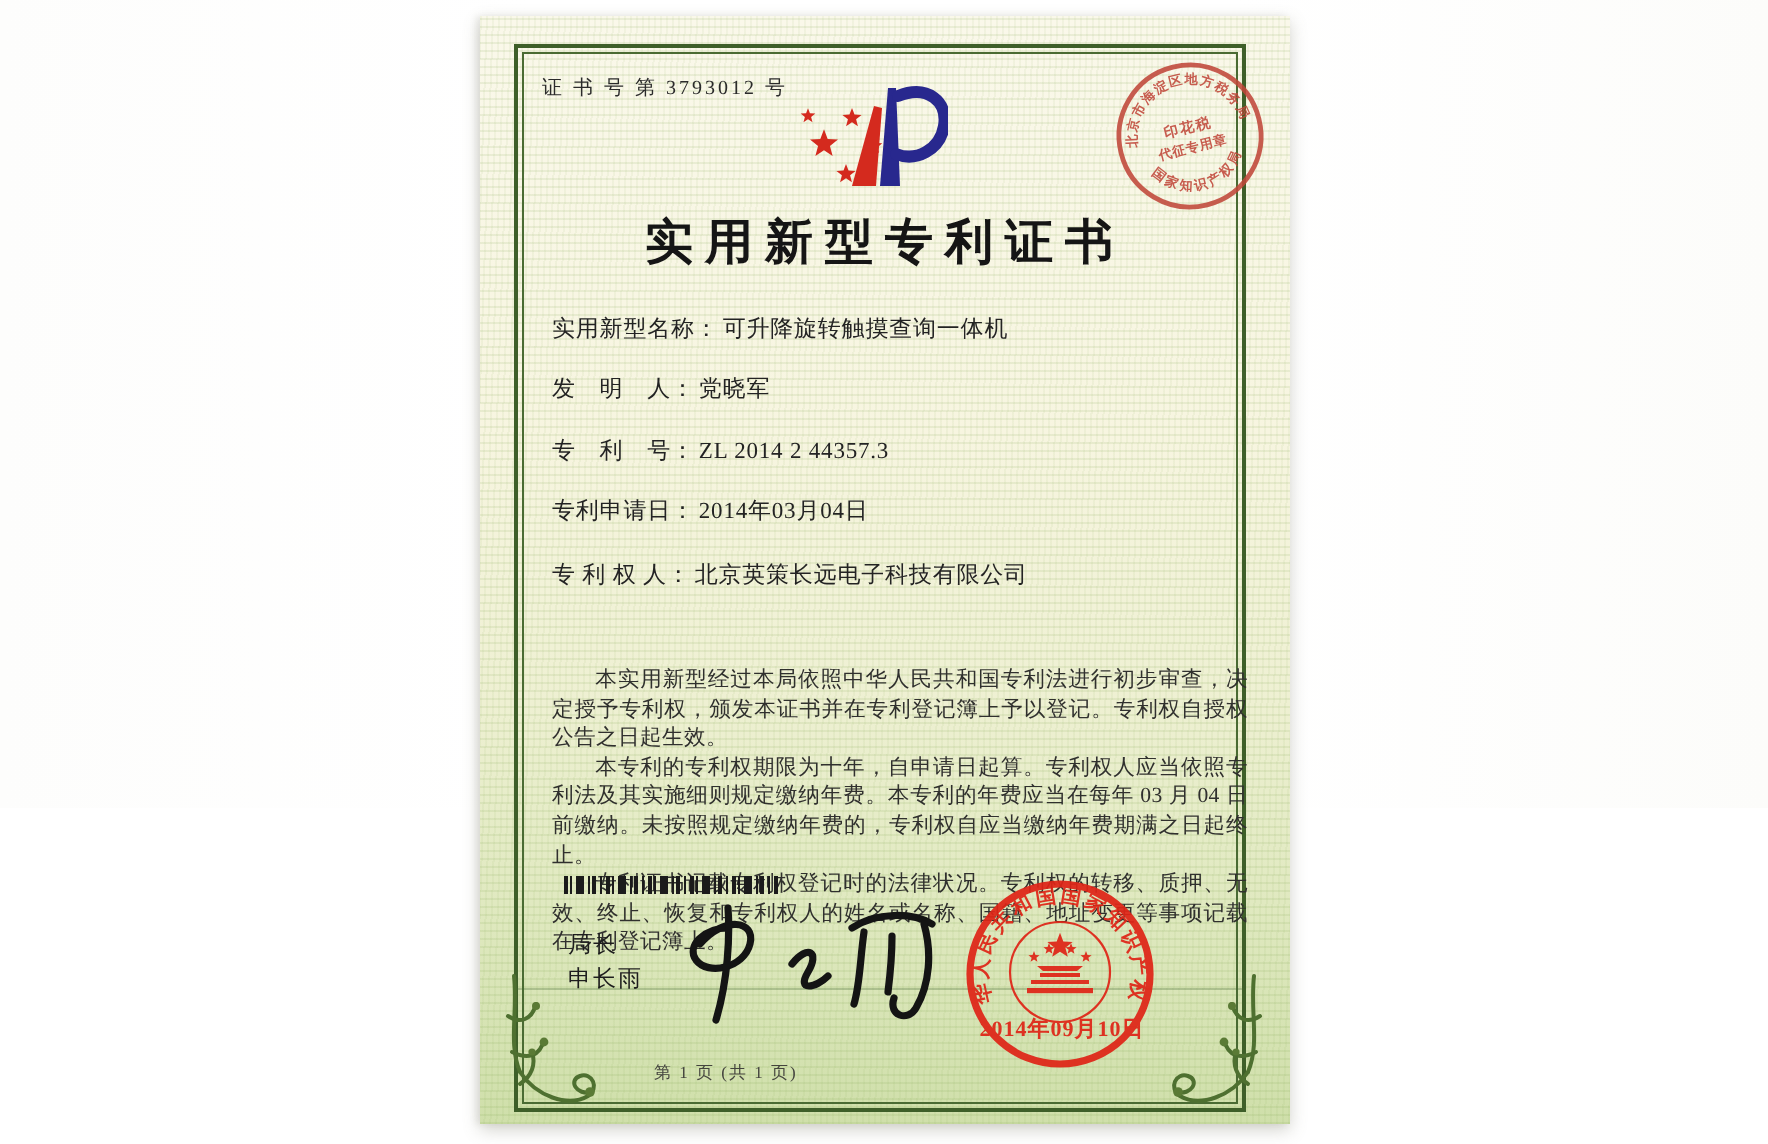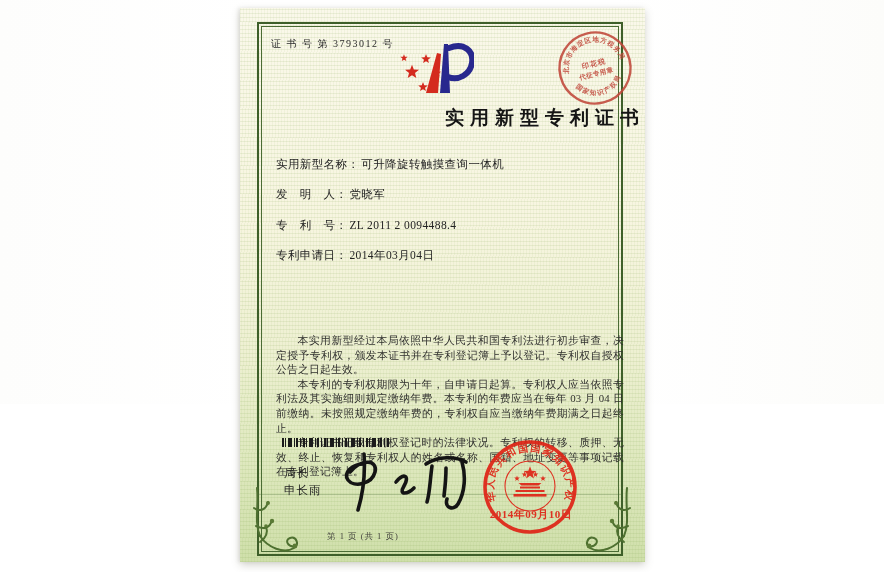--- a/index.html
+++ b/index.html
@@ -17,21 +17,21 @@
       repeating-linear-gradient(92deg, rgba(125,165,75,0.07) 0 1px, rgba(0,0,0,0) 1px 3px),
       repeating-linear-gradient(0deg, rgba(120,160,70,0.12) 0 1px, rgba(0,0,0,0) 1px 4px),
       linear-gradient(180deg,#faf8ea 0%,#f7f5e0 38%,#eef0d2 62%,#e0e9c0 80%,#cfdfaa 100%);
     box-shadow: 0 3px 8px rgba(110,110,90,0.30), -2px 0 3px rgba(120,120,100,0.12);
   }
   .frame-outer { position:absolute; left:17px; top:14px; width:366px; height:534px; border:2px solid #3e5f29; }
   .frame-inner { position:absolute; left:21px; top:18px; width:358px; height:526px; border:1px solid #4a6b33; }
   .mid-rule { position:absolute; left:18px; top:486px; width:364px; height:1px; background:rgba(70,105,50,0.30); }
   .cert-no { position:absolute; left:31px; top:29px; font-size:10px; letter-spacing:1.5px; color:#2b2b2b; }
   .logo { position:absolute; left:152px; top:31px; }
-  .title { position:absolute; left:0; top:97px; width:100%; text-align:right; font-size:19px; font-weight:bold; letter-spacing:6px; color:#151515; }
+  .title { position:absolute; left:0; top:97px; width:100%; text-align:center; font-size:24px; font-weight:bold; letter-spacing:6px; color:#151515; }
   .tax-stamp { position:absolute; left:308px; top:13px; transform:rotate(-14deg); }
   .field-row { position:absolute; left:36px; font-size:11.5px; color:#232323; letter-spacing:0.4px; white-space:nowrap; }
   .field-row .lbl { margin-right:2px;margin-top:37px; }
   .paras { position:absolute; left:36px; top:325px; width:348px; }
   .paras p { font-size:10.8px; line-height:14.6px; color:#30302e; text-align:justify; text-indent:2em; letter-spacing:0.2px; }
   .barcode { position:absolute; left:42px; top:430px; width:108px; height:9px;
     background:
       repeating-linear-gradient(90deg,#1b1b1b 0 1px, transparent 1px 3px),
       repeating-linear-gradient(90deg,#1b1b1b 0 2px, transparent 2px 7px);
   }
@@ -94,24 +94,27 @@
       </g>
     </svg>
 
     <div class="field-row" style="top:149px">
       <span class="lbl">实用新型名称：</span><span class="val">可升降旋转触摸查询一体机</span>
     </div>
     <div class="field-row" style="top:179px">
       <span class="lbl">发　明　人：</span><span class="val">党晓军</span>
     </div>
     <div class="field-row" style="top:210px">
-      <span class="lbl">专　利　号：</span><span class="val">ZL 2011 2 0094488.4</span>
+      <span class="lbl">专　利　号：</span><span class="val">ZL 2014 2 44357.3</span>
     </div>
     <div class="field-row" style="top:240px">
       <span class="lbl">专利申请日：</span><span class="val">2014年03月04日</span>
+    </div>
+    <div class="field-row" style="top:272px">
+      <span class="lbl">专 利 权 人：</span><span class="val">北京英策长远电子科技有限公司</span>
     </div>
 
     <div class="paras">
       <p>本实用新型经过本局依照中华人民共和国专利法进行初步审查，决定授予专利权，颁发本证书并在专利登记簿上予以登记。专利权自授权公告之日起生效。</p>
       <p>本专利的专利权期限为十年，自申请日起算。专利权人应当依照专利法及其实施细则规定缴纳年费。本专利的年费应当在每年 03 月 04 日前缴纳。未按照规定缴纳年费的，专利权自应当缴纳年费期满之日起终止。</p>
       <p>专利证书记载专利权登记时的法律状况。专利权的转移、质押、无效、终止、恢复和专利权人的姓名或名称、国籍、地址变更等事项记载在专利登记簿上。</p>
     </div>
 
     <div class="barcode"></div>
 

